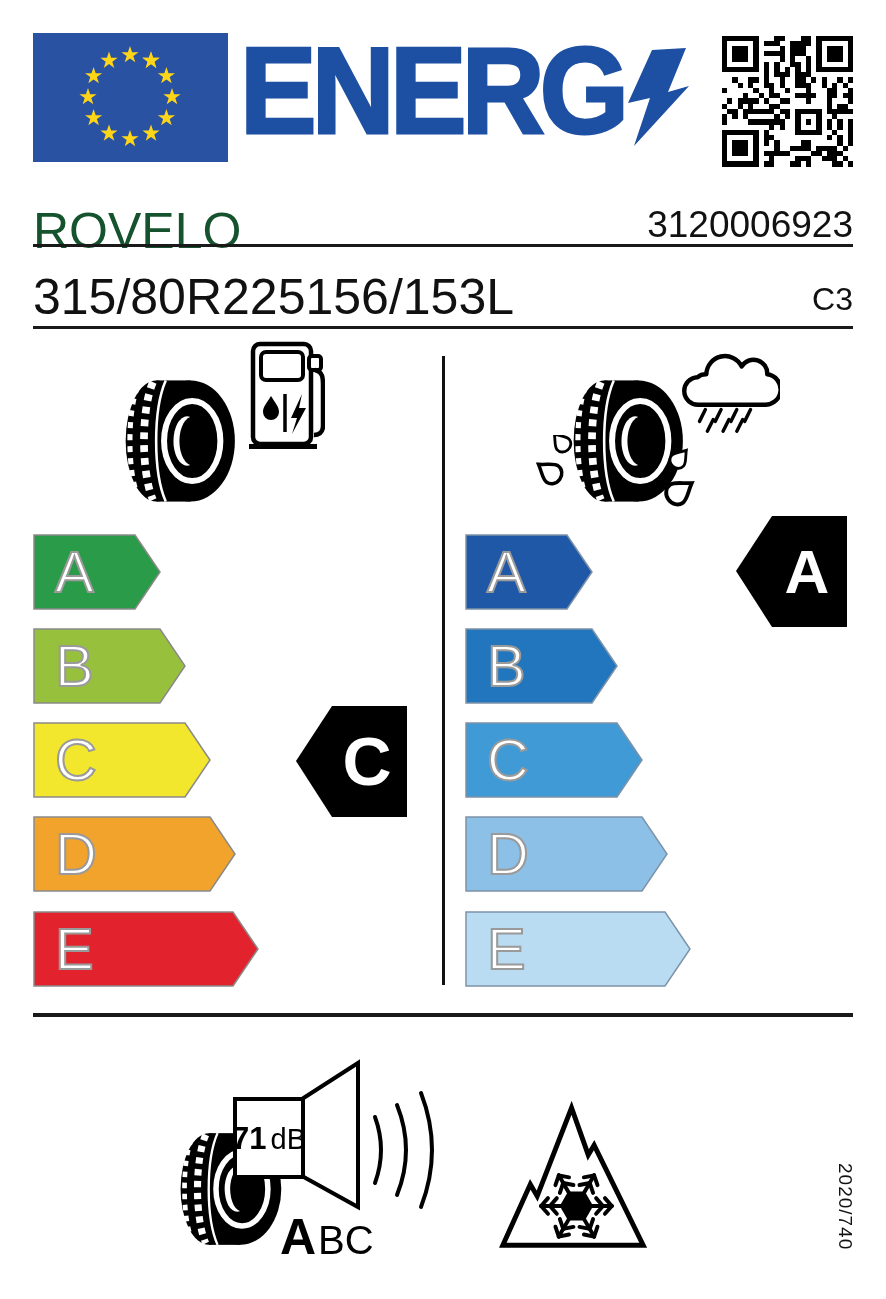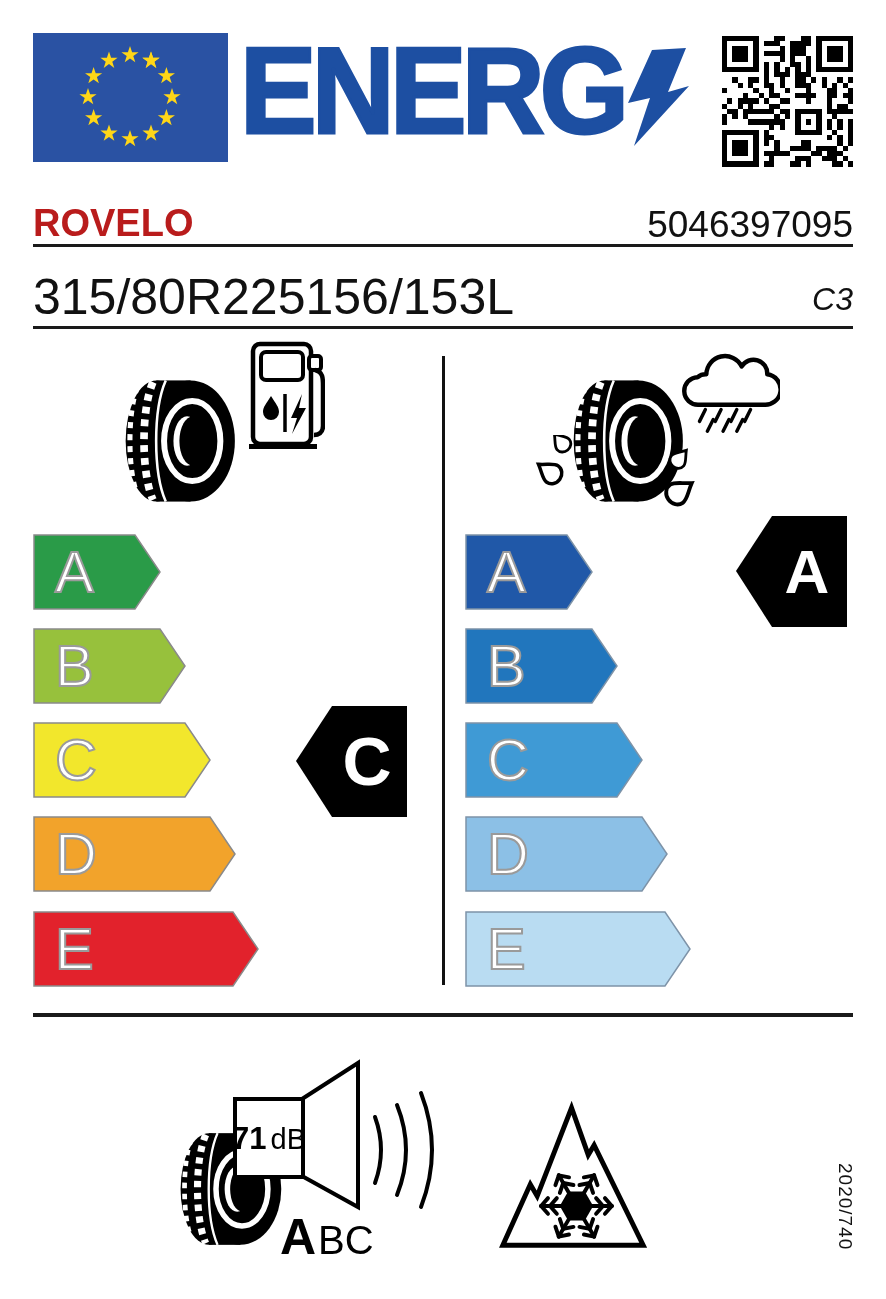--- a/index.html
+++ b/index.html
@@ -3,24 +3,24 @@
 <meta charset="utf-8">
 <style>
   html,body{margin:0;padding:0;background:#fff;}
   .label{position:relative;width:886px;height:1299px;background:#fff;overflow:hidden;
          font-family:"Liberation Sans", sans-serif;}
   .abs{position:absolute;}
   .rule{position:absolute;left:33px;width:820px;height:3px;background:#1a1a1a;}
   .energ{position:absolute;left:240px;top:30px;font-size:122px;font-weight:bold;
          letter-spacing:-5px;line-height:122px;transform:scaleX(0.94);transform-origin:left top;
          -webkit-text-stroke:3px currentColor;}
-  .brand-name{position:absolute;left:33px;top:202px;font-size:38px;font-weight:bold;color:#b91c1c;}
+  .brand-name{position:absolute;left:33px;top:202px;font-size:50px;font-weight:normal;color:#14532d;}
   .brand-id{position:absolute;right:33px;top:204px;font-size:37px;color:#111;}
   .tyre-size{position:absolute;left:33px;top:268px;font-size:50px;color:#111;}
-  .tyre-class{position:absolute;right:33px;top:281px;font-size:32px;color:#111;font-style:italic;}
+  .tyre-class{position:absolute;right:33px;top:281px;font-size:32px;color:#111;}
   .vdivider{position:absolute;left:442px;top:356px;width:3px;height:629px;background:#111;}
   .vert-text{position:absolute;left:856px;top:1163px;font-size:19px;color:#111;
              transform:rotate(90deg);transform-origin:0 0;letter-spacing:1px;white-space:nowrap;}
   svg text{font-family:"Liberation Sans", sans-serif;}
 </style>
 </head>
 <body>
 
 <div class="label">
 
@@ -265,21 +265,21 @@
       <rect x="9" y="24" width="1" height="1" fill="#000"></rect>
       <rect x="13" y="24" width="1" height="1" fill="#000"></rect>
       <rect x="14" y="24" width="1" height="1" fill="#000"></rect>
       <rect x="16" y="24" width="1" height="1" fill="#000"></rect>
       <rect x="21" y="24" width="1" height="1" fill="#000"></rect>
       <rect x="22" y="24" width="1" height="1" fill="#000"></rect>
       <rect x="24" y="24" width="1" height="1" fill="#000"></rect>
     </svg>
 
   <div class="brand-name">ROVELO</div>
-  <div class="brand-id">5046397095</div>
+  <div class="brand-id">3120006923</div>
   <div class="rule" style="top:244px"></div>
   <div class="tyre-size">315/80R225156/153L</div>
   <div class="tyre-class">C3</div>
   <div class="rule" style="top:326px"></div>
 
   <svg class="abs" style="left:112px;top:363px" width="128" height="156" viewBox="0 0 150 150">
       <use href="#tire"></use>
     </svg>
 
   <svg class="abs" style="left:247px;top:340px" width="78" height="116" viewBox="0 0 78 116">

